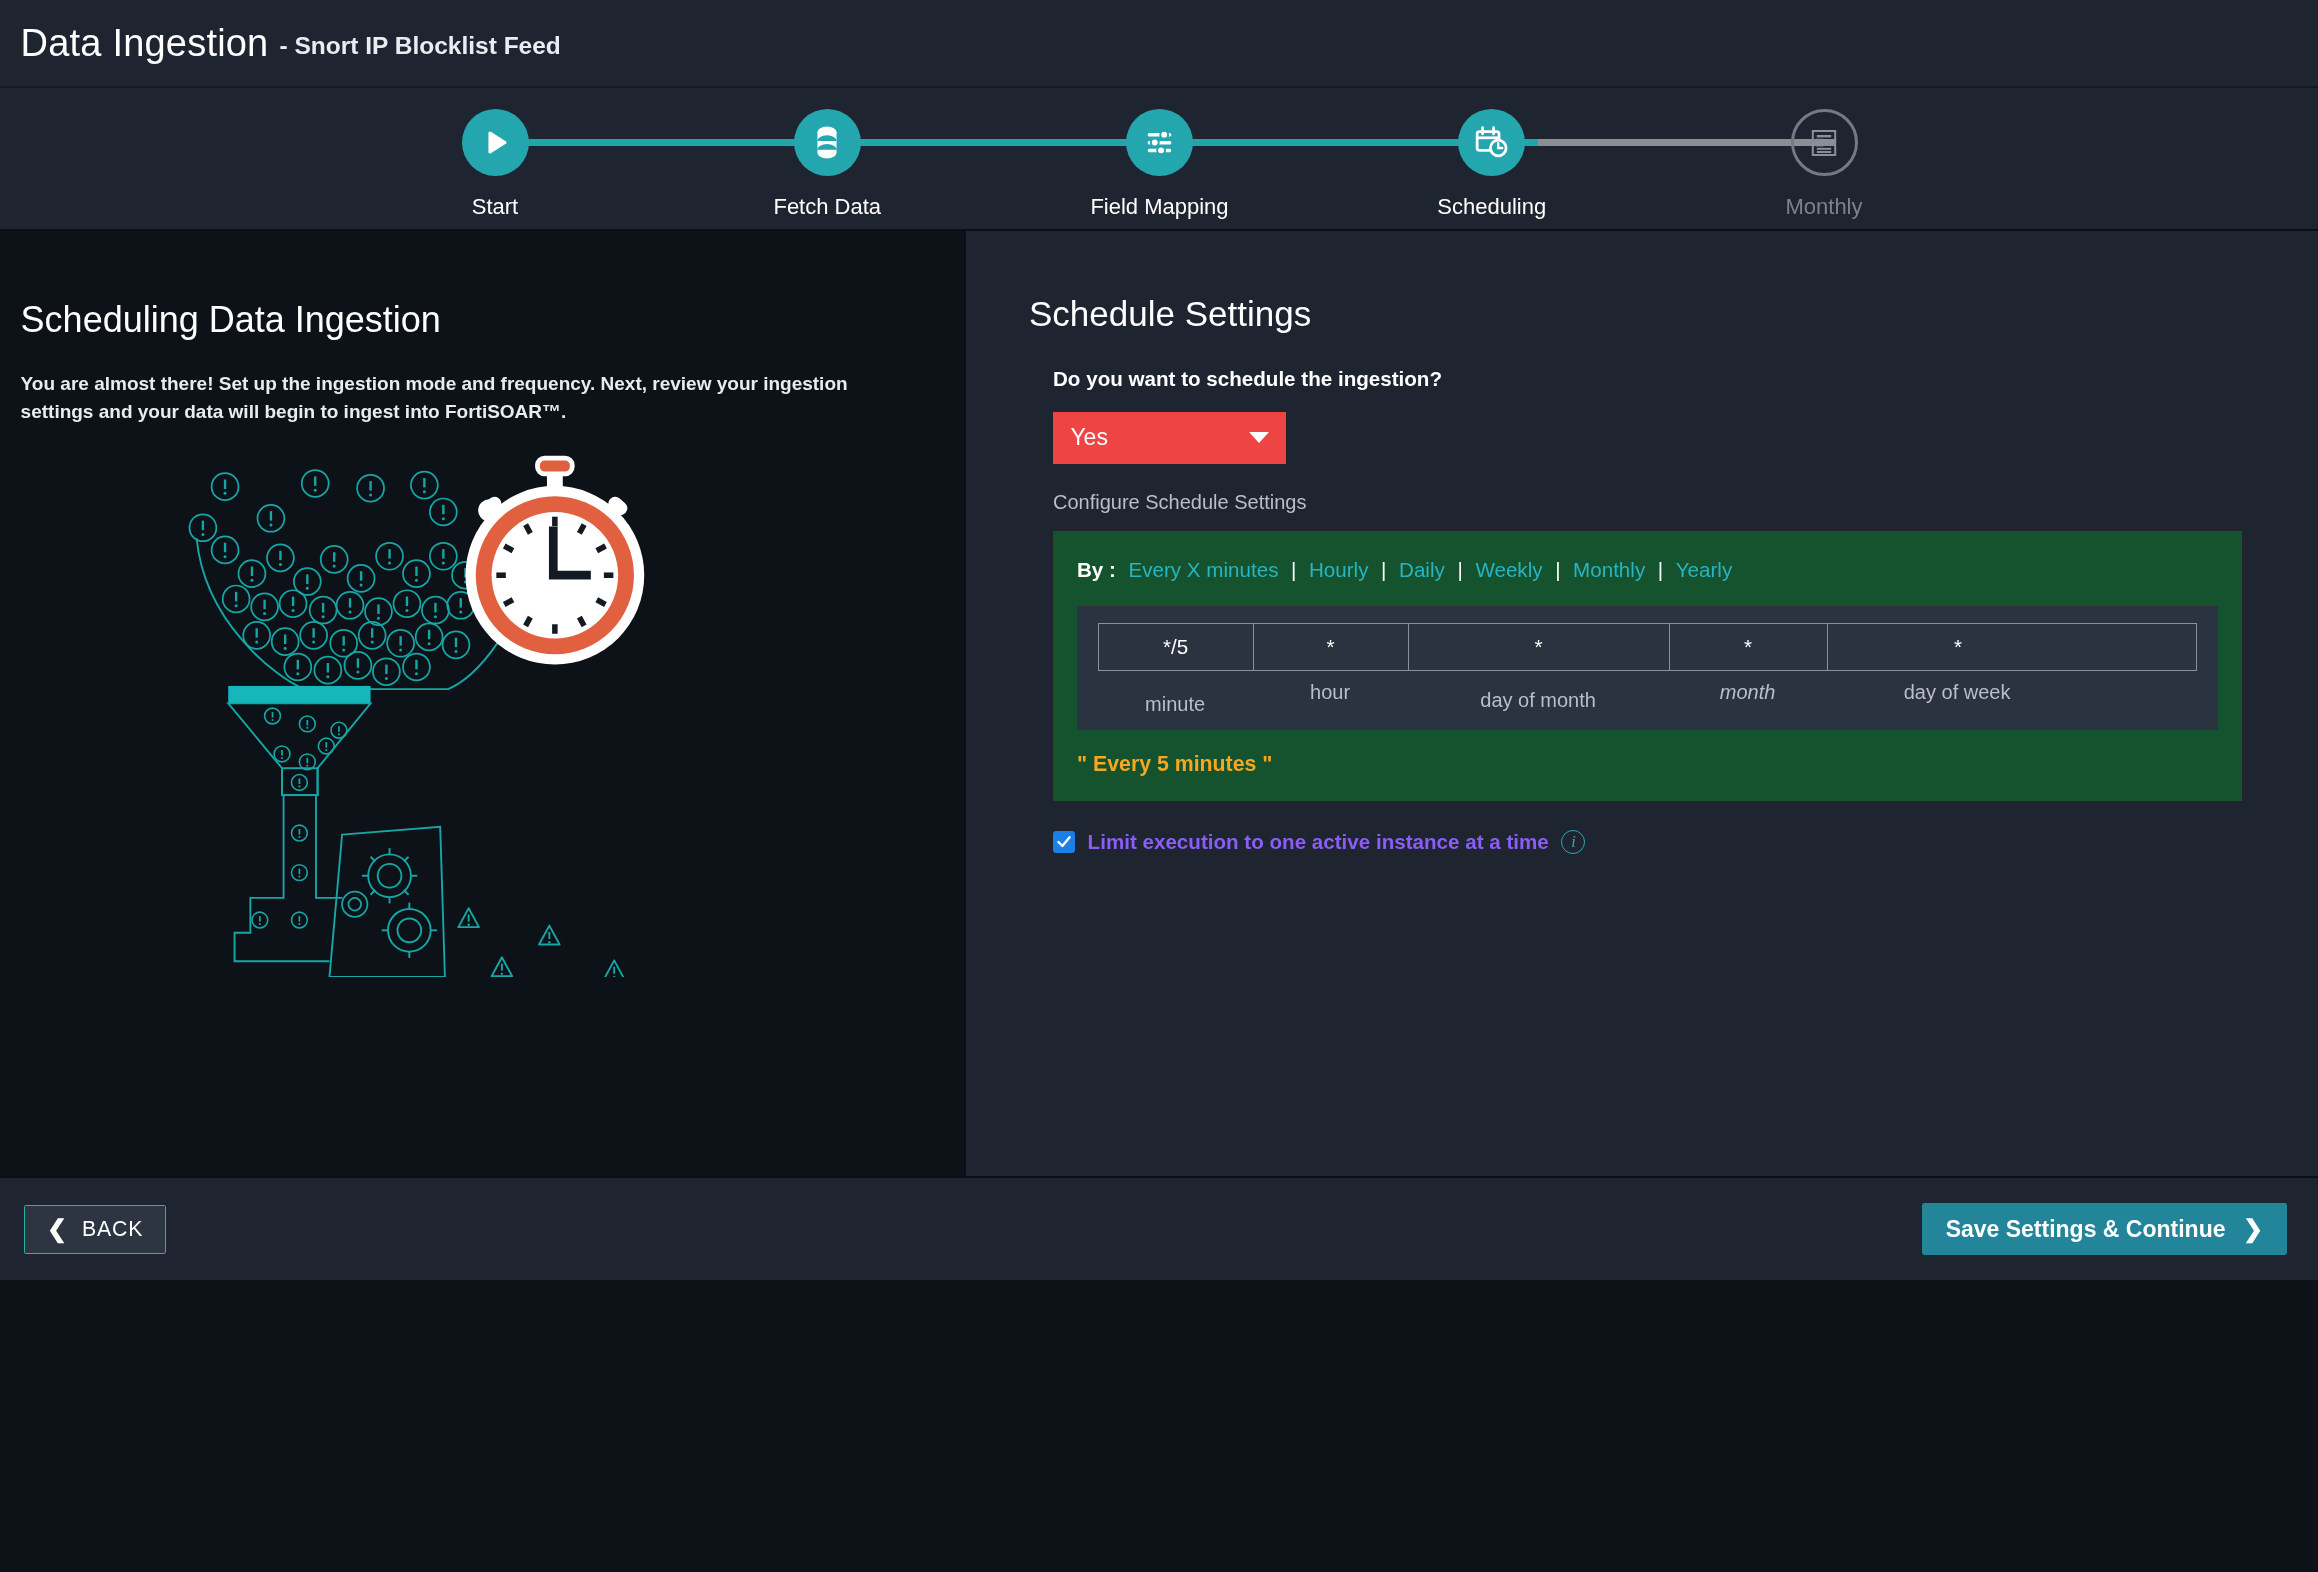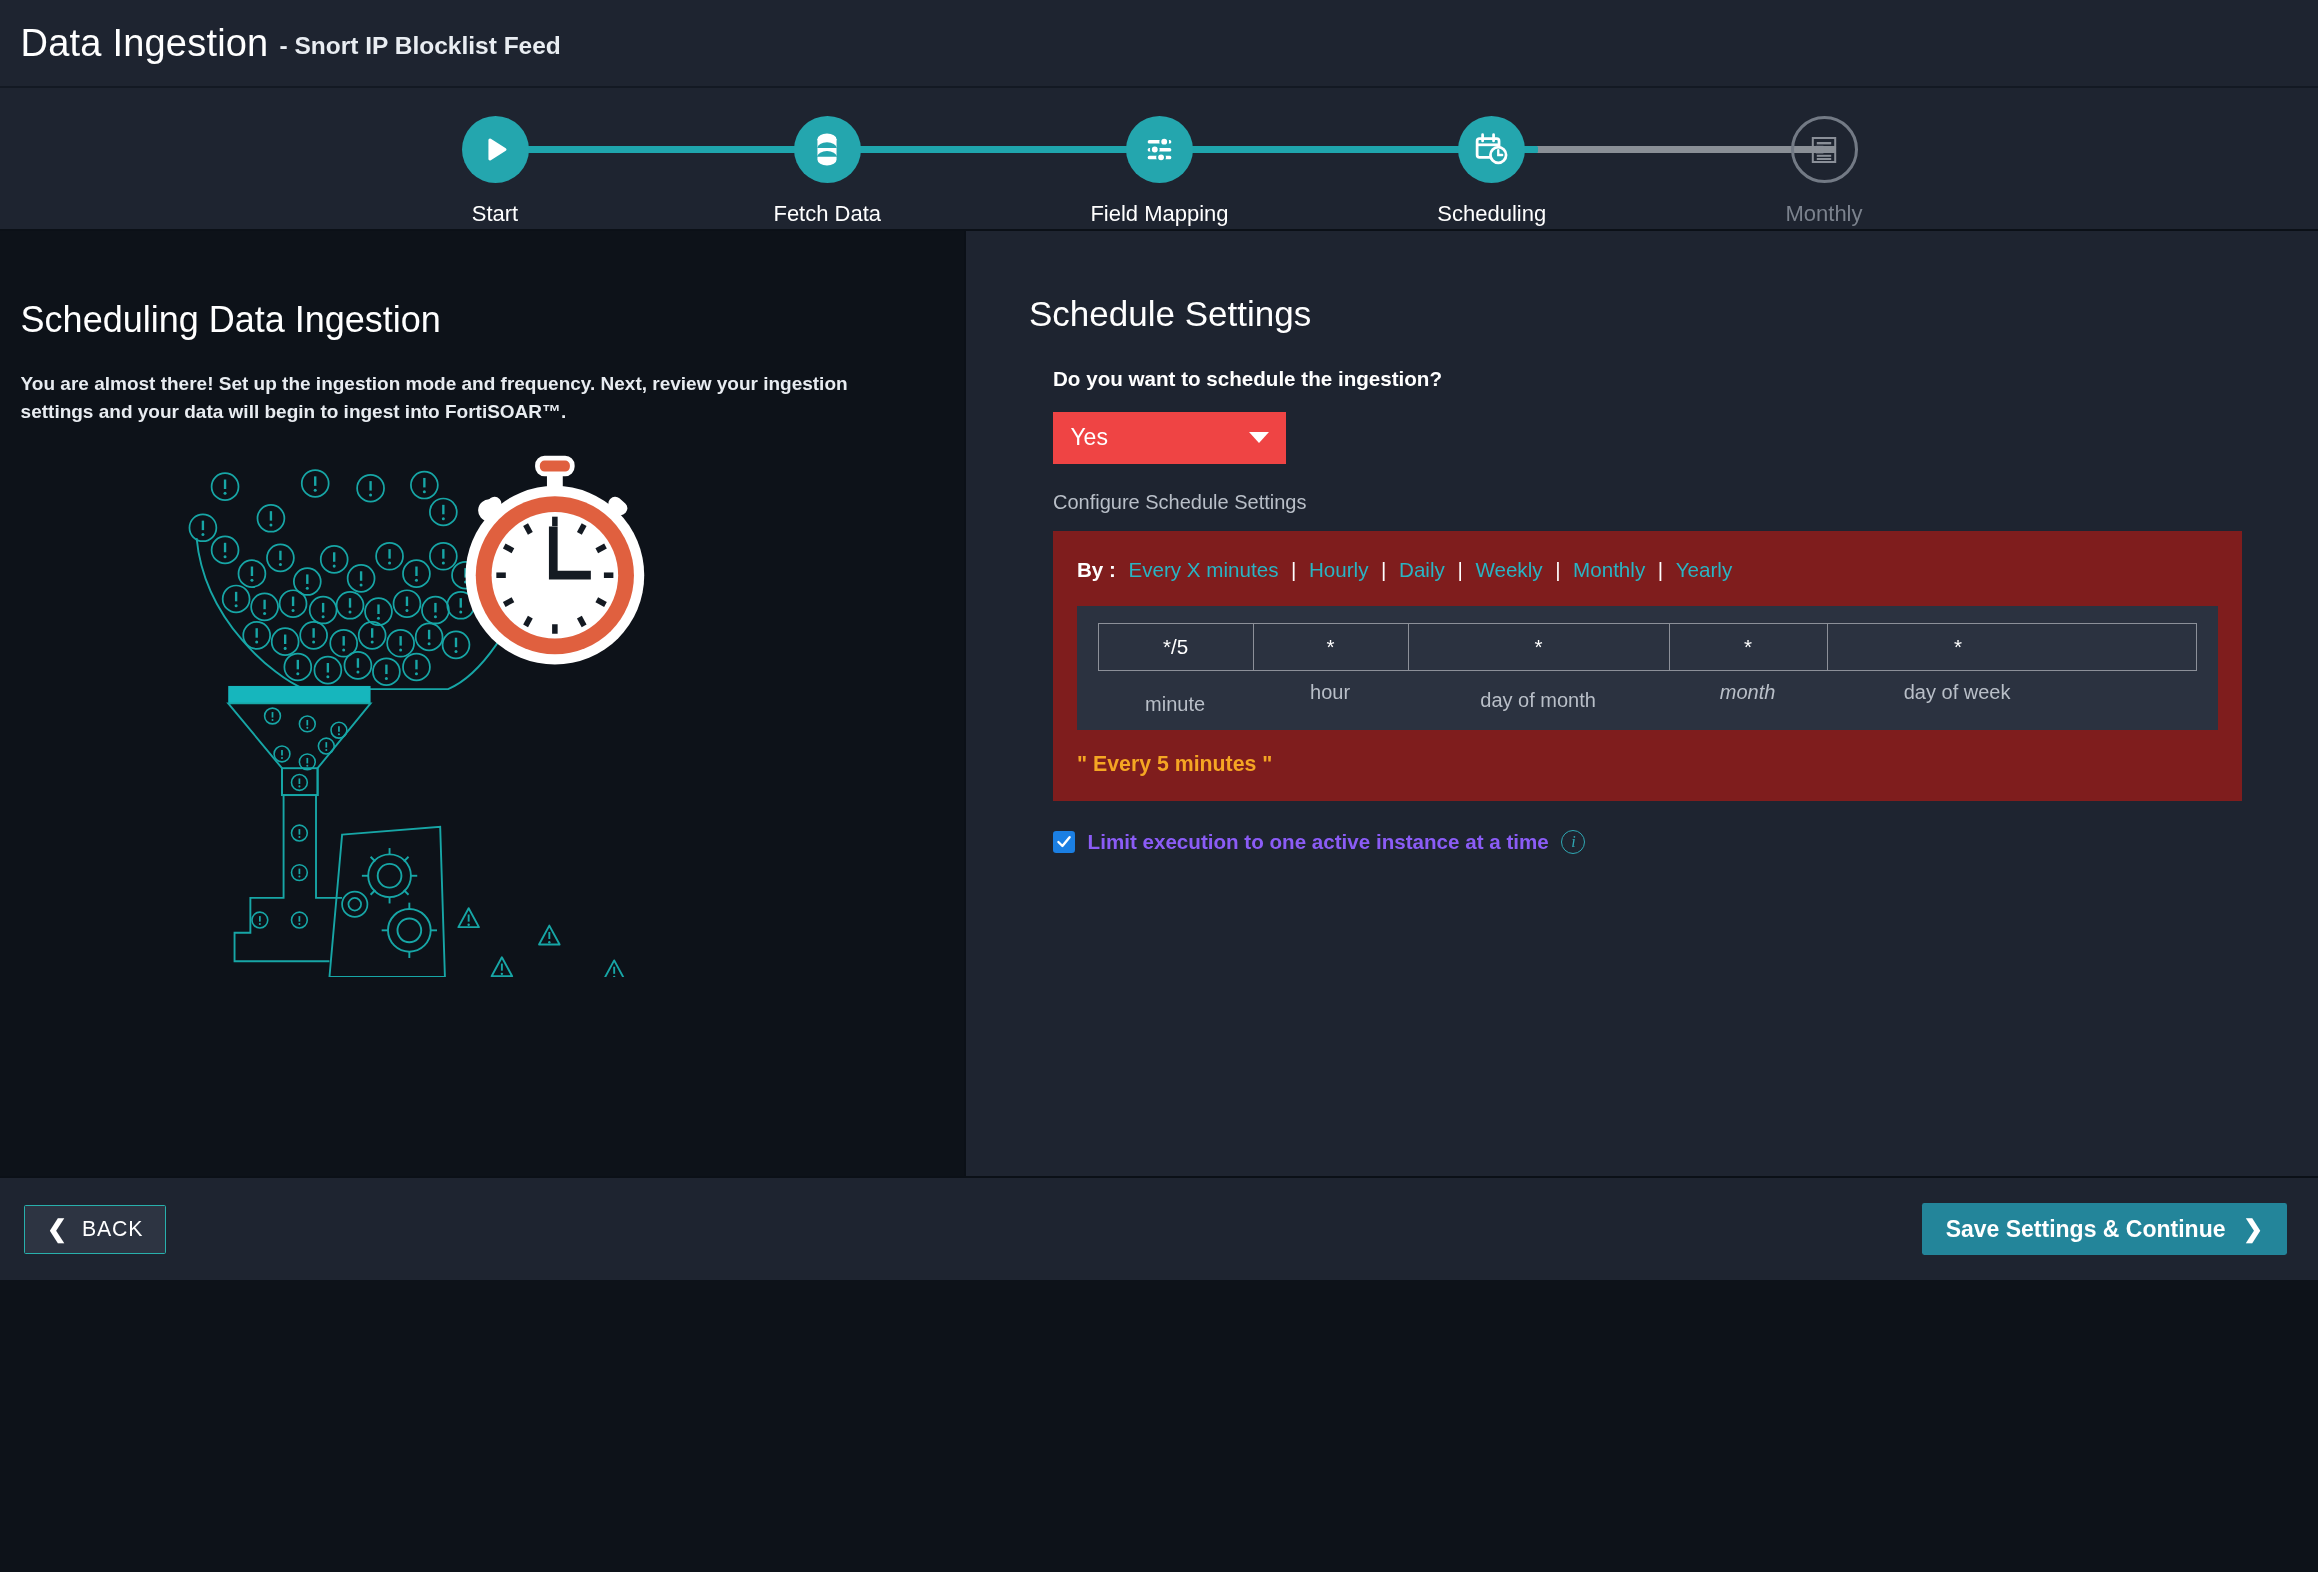--- a/index.html
+++ b/index.html
@@ -49,21 +49,21 @@
     height: 143px;
     background: #1e2430;
     border-bottom: 2.4px solid #0b1017;
     position: relative;
     flex: 0 0 auto;
   }
   .stepper {
     position: absolute;
     left: 432px;
     right: 432px;
-    top: 11px;
+    top: 4px;
     height: 143px;
   }
   .track {
     position: absolute;
     top: 47px;
     left: 51px;
     right: 51px;
     height: 7.1px;
     background: #8a8f96;
     border-radius: 1.6px;
@@ -195,21 +195,21 @@
     margin-left: 49px;
     font-size: 20px;
     color: #b9bfc8;
     font-weight: 400;
   }
 
   .cron-panel {
     margin-top: 17.4px;
     margin-left: 49px;
     width: 1189px;
-    background: #7f1d1d;
+    background: #14532d;
     padding: 27px 24px 24px 24px;
   }
   .by-row {
     display: flex;
     align-items: baseline;
     gap: 0;
     font-size: 20.6px;
   }
   .by-label {
     color: #ffffff;

